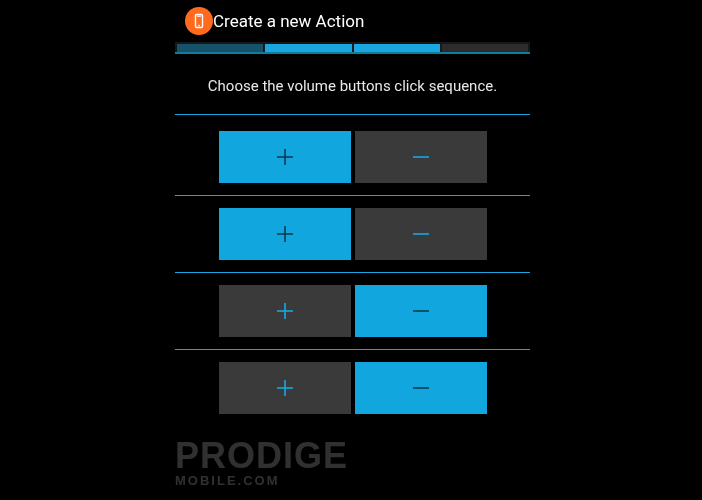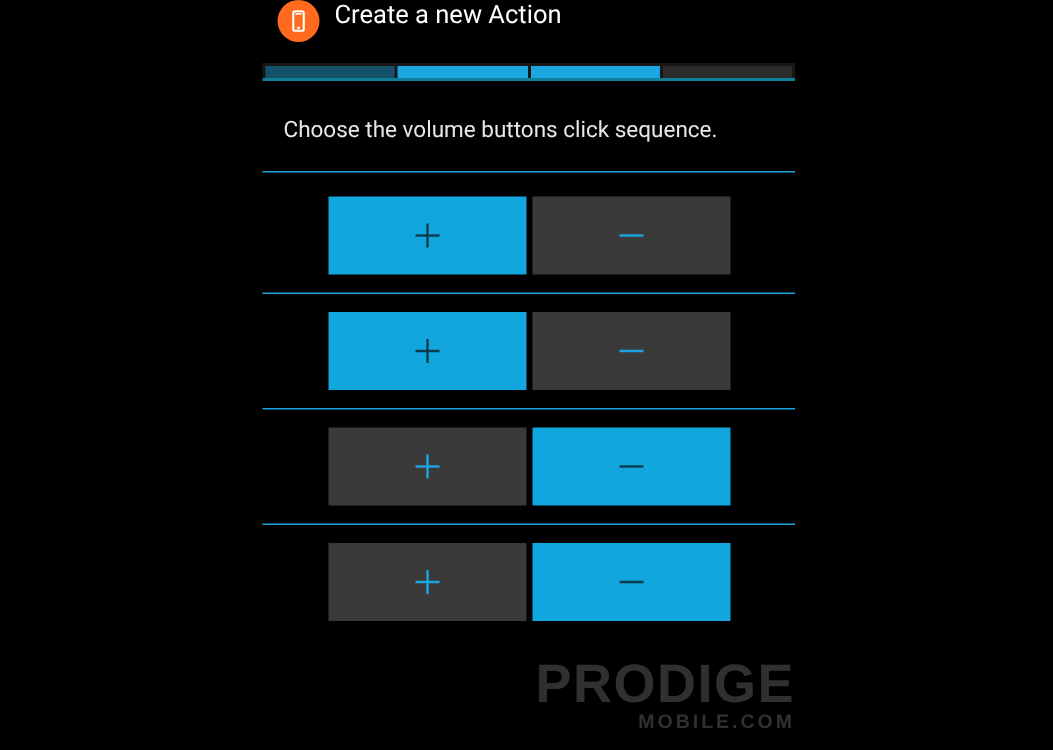--- a/index.html
+++ b/index.html
@@ -11,24 +11,23 @@
     left: 175px;
     top: 0;
     width: 355px;
     height: 500px;
     background: #000;
   }
 
   
   .titlebar {
     display: flex;
-    align-items: flex-start;
+    align-items: center;
     height: 42px;
     padding-left: 10px;
-    gap: 10px;
   }
   .app-icon {
     width: 28px; height: 28px;
     border-radius: 50%;
     background: #ff6a1f;
     display: flex; align-items: center; justify-content: center;
     flex-shrink: 0;
   }
   .app-icon svg { display: block; }
   .title {
@@ -54,21 +53,21 @@
 
   
   .instr-wrap {
     padding: 22px 14px 18px;
     border-bottom: 1px solid #1aa6e0;
   }
   .instr {
     color: #e8e8e8;
     font-size: 15px;
     line-height: 1.35;
-    text-align: left;
+    text-align: center;
   }
 
   
   .rows { padding-top: 4px; }
   .row {
     display: flex;
     justify-content: center;
     gap: 4px;
     border-top: 1px solid #1aa6e0;
     padding: 12px 0;
@@ -88,21 +87,21 @@
   .btn.cyan .sym { stroke: #0a3d4f; }
   .btn.grey .sym { stroke: #1aa6e0; }
   .btn.cyan { background: #12a6df; }
   .btn.grey { background: #3a3a3a; }
 
   
   .watermark {
     position: absolute;
     left: 0; right: 0;
     bottom: 12px;
-    text-align: right;
+    text-align: left;
     pointer-events: none;
     font-family: Arial, sans-serif;
     font-weight: 700;
     letter-spacing: 1px;
   }
   .wm-line1 {
     color: rgba(220,220,220,0.22);
     font-size: 36px;
     line-height: 0.95;
   }

